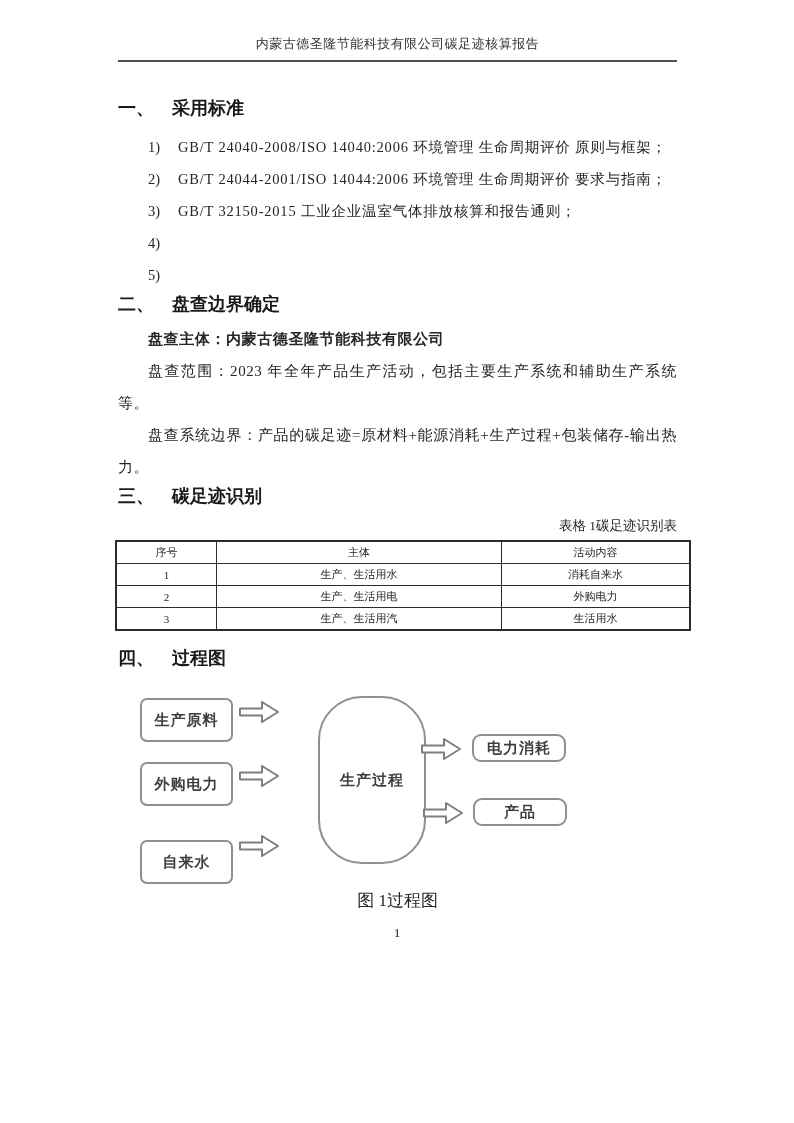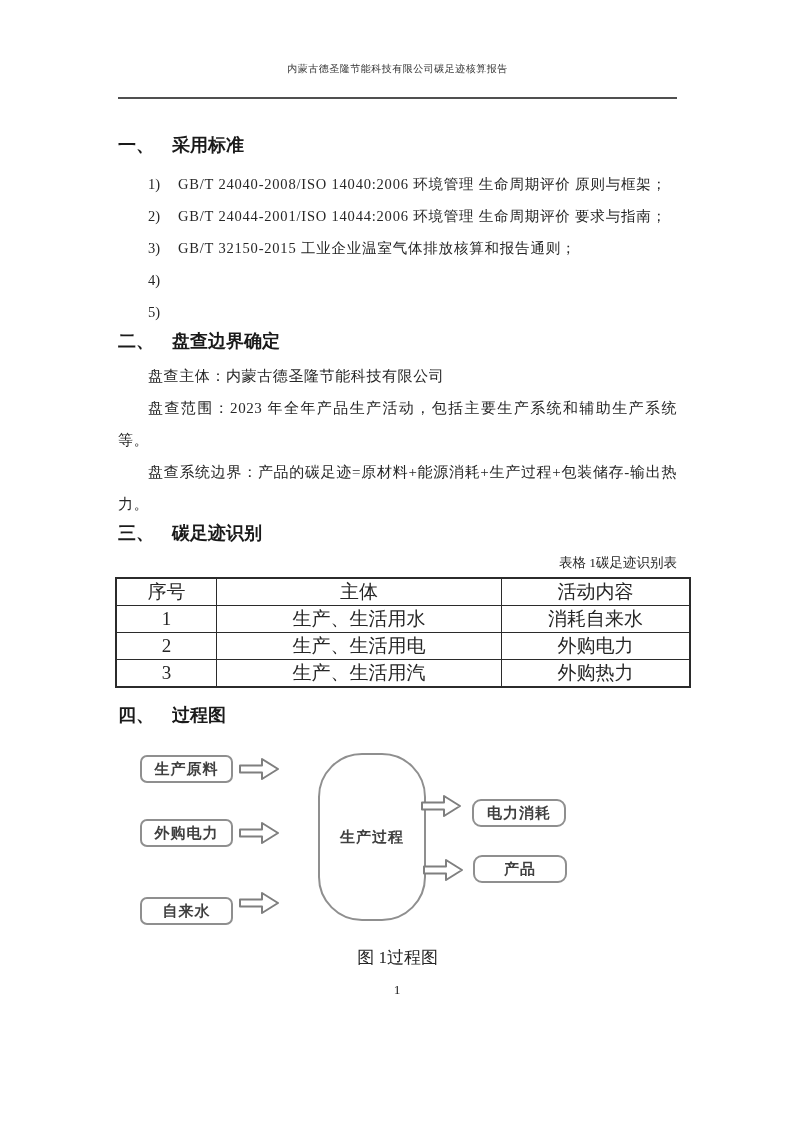--- a/index.html
+++ b/index.html
@@ -7,26 +7,26 @@
     position:relative;
     width:794px;height:1123px;
     margin:0 auto;
     background:#ffffff;
     font-family:"Liberation Serif","DejaVu Serif",serif;
     color:#262626;
     overflow:hidden;
   }
   
   .doc-header{
-    margin:62px 117px 0 118px;
-    text-align:center;
-    font-size:10px;
+    margin:35px 117px 0 118px;
+    text-align:center;
+    font-size:13px;
     letter-spacing:0.5px;
     color:#333333;
-    padding-bottom:21px;
+    padding-bottom:7px;
     border-bottom:2px solid #505050;
   }
   
   .sec{
     display:flex;
     margin-left:118px;
     margin-right:117px;
     font-family:"Liberation Sans","DejaVu Sans",sans-serif;
     font-weight:700;
     font-size:18px;
@@ -45,34 +45,34 @@
   .std-text{flex:1;text-align:justify;letter-spacing:0.8px;}
   
   .para{
     margin:0 117px 0 118px;
     font-size:15px;
     line-height:32px;
     text-indent:2em;
     text-align:justify;
     letter-spacing:0.6px;
   }
-  .para.first{margin-top:8px;}
+  .para.first{margin-top:8px;font-weight:bold;}
   
   .tbl-caption{
     margin:10px 117px 0 118px;
     text-align:right;
     font-size:13.5px;
     line-height:18px;
   }
   table.id-table{
     margin:5px 0 0 115px;
     width:558px;
     border-collapse:collapse;
     table-layout:fixed;
-    font-size:19px;
+    font-size:11px;
   }
   table.id-table td,table.id-table th{
     border:1px solid #2b2b2b;
     height:21px;
     padding:0 2px;
     text-align:center;
     font-weight:normal;
   }
   table.id-table{border:2px solid #2b2b2b;}
   table.id-table .c1{width:95px;}
@@ -88,30 +88,30 @@
   .dbox{
     position:absolute;
     box-sizing:border-box;
     background:#ffffff;
     border:2px solid #8f8f8f;
     border-radius:7px;
     display:flex;align-items:center;justify-content:center;
     font-size:15px;font-weight:600;color:#3f3f3f;
     letter-spacing:1px;
   }
-  .in-box{left:140px;width:93px;height:28px;}
+  .in-box{left:140px;width:93px;height:44px;}
   .in-1{top:14px;}
   .in-2{top:78px;}
   .in-3{top:156px;}
   .proc-box{
     left:318px;top:12px;width:108px;height:168px;
     border-radius:44px;
   }
   .out-box{width:94px;height:28px;border-radius:9px;}
-  .out-1{left:472px;top:58px;}
+  .out-1{left:472px;top:50px;}
   .out-2{left:473px;top:114px;}
   .arrow{position:absolute;width:42px;height:26px;}
   .ar-1{left:238px;top:15px;}
   .ar-2{left:238px;top:79px;}
   .ar-3{left:238px;top:149px;}
   .ar-4{left:420px;top:52px;}
   .ar-5{left:422px;top:116px;}
   .fig-caption{
     margin:8px 117px 0 118px;
     text-align:center;
@@ -190,21 +190,21 @@
       <td>消耗自来水</td>
     </tr>
     <tr>
       <td>2</td>
       <td>生产、生活用电</td>
       <td>外购电力</td>
     </tr>
     <tr>
       <td>3</td>
       <td>生产、生活用汽</td>
-      <td>外购热力</td>
+      <td>生活用水</td>
     </tr>
   </tbody>
     </table>
 
   <div class="sec sec-4">
     <span class="num">四、</span>
     <span>过程图</span>
   </div>
 
   <div class="diagram">

